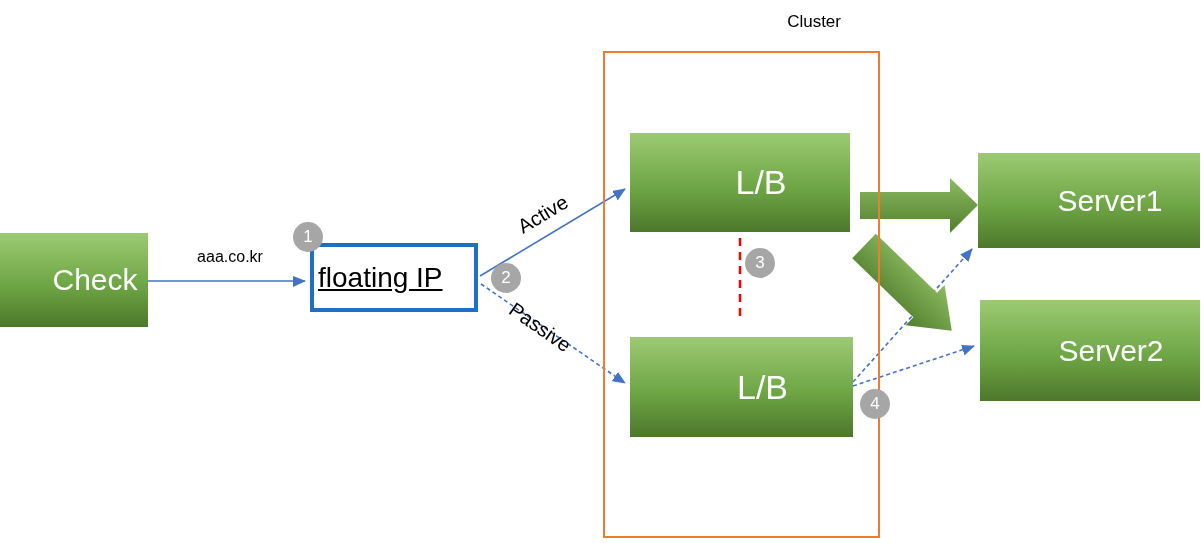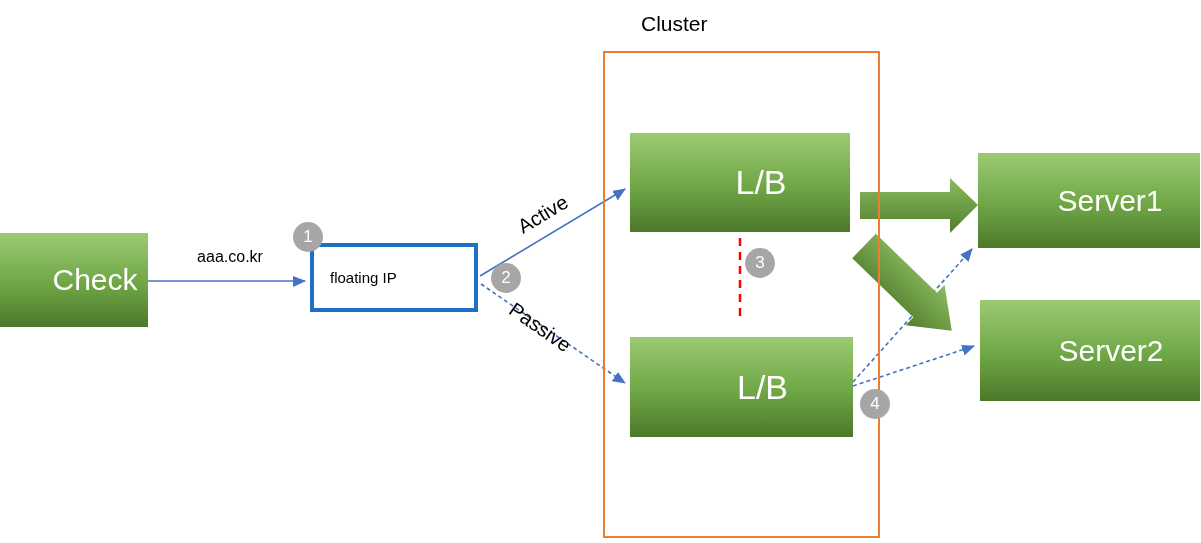--- a/index.html
+++ b/index.html
@@ -14,29 +14,29 @@
     padding-left:42px;
   }
   .node-client{left:0px;top:233px;width:148px;height:94px;font-size:30px;}
   .node-lb1{left:630px;top:133px;width:220px;height:99px;font-size:34px;}
   .node-lb2{left:630px;top:337px;width:223px;height:100px;font-size:34px;}
   .node-server1{left:978px;top:153px;width:222px;height:95px;font-size:30px;}
   .node-server2{left:980px;top:300px;width:220px;height:101px;font-size:30px;}
   .fip-box{
     position:absolute;left:310px;top:243px;width:168px;height:69px;box-sizing:border-box;
     border:4px solid #1f6fc4;background:#ffffff;color:#000;
-    display:flex;flex-direction:column;justify-content:center;padding-left:16px;
-    font-size:15px;line-height:25px;z-index:2;
+    display:flex;flex-direction:column;justify-content:center;padding-left:4px;
+    font-size:28px;line-height:25px;z-index:2;text-decoration:underline;
   }
   .cluster-rect{
     position:absolute;left:603px;top:51px;width:277px;height:487px;box-sizing:border-box;
     border:2px solid #ed7d31;z-index:3;pointer-events:none;background:transparent;
   }
   .lbl{position:absolute;color:#000;z-index:4;white-space:nowrap;}
-  .lbl-cluster{left:641px;top:12px;width:200px;text-align:left;font-size:21px;}
+  .lbl-cluster{left:641px;top:12px;width:200px;text-align:right;font-size:17px;}
   .lbl-domain{left:150px;top:248px;width:160px;text-align:center;font-size:16px;}
   .lbl-active{left:483px;top:203px;width:120px;text-align:center;font-size:20px;transform:rotate(-31deg);}
   .lbl-passive{left:480px;top:316px;width:120px;text-align:center;font-size:20px;transform:rotate(35deg);}
   .lbl-health{left:641px;top:277px;width:200px;text-align:center;font-size:23px;color:#ff0000;z-index:4;}
   .step{
     position:absolute;width:30px;height:30px;border-radius:50%;background:#a6a6a6;
     color:#fff;font-size:17px;display:flex;align-items:center;justify-content:center;z-index:5;
   }
   .step-1{left:293px;top:222px;}
   .step-2{left:491px;top:263px;}

